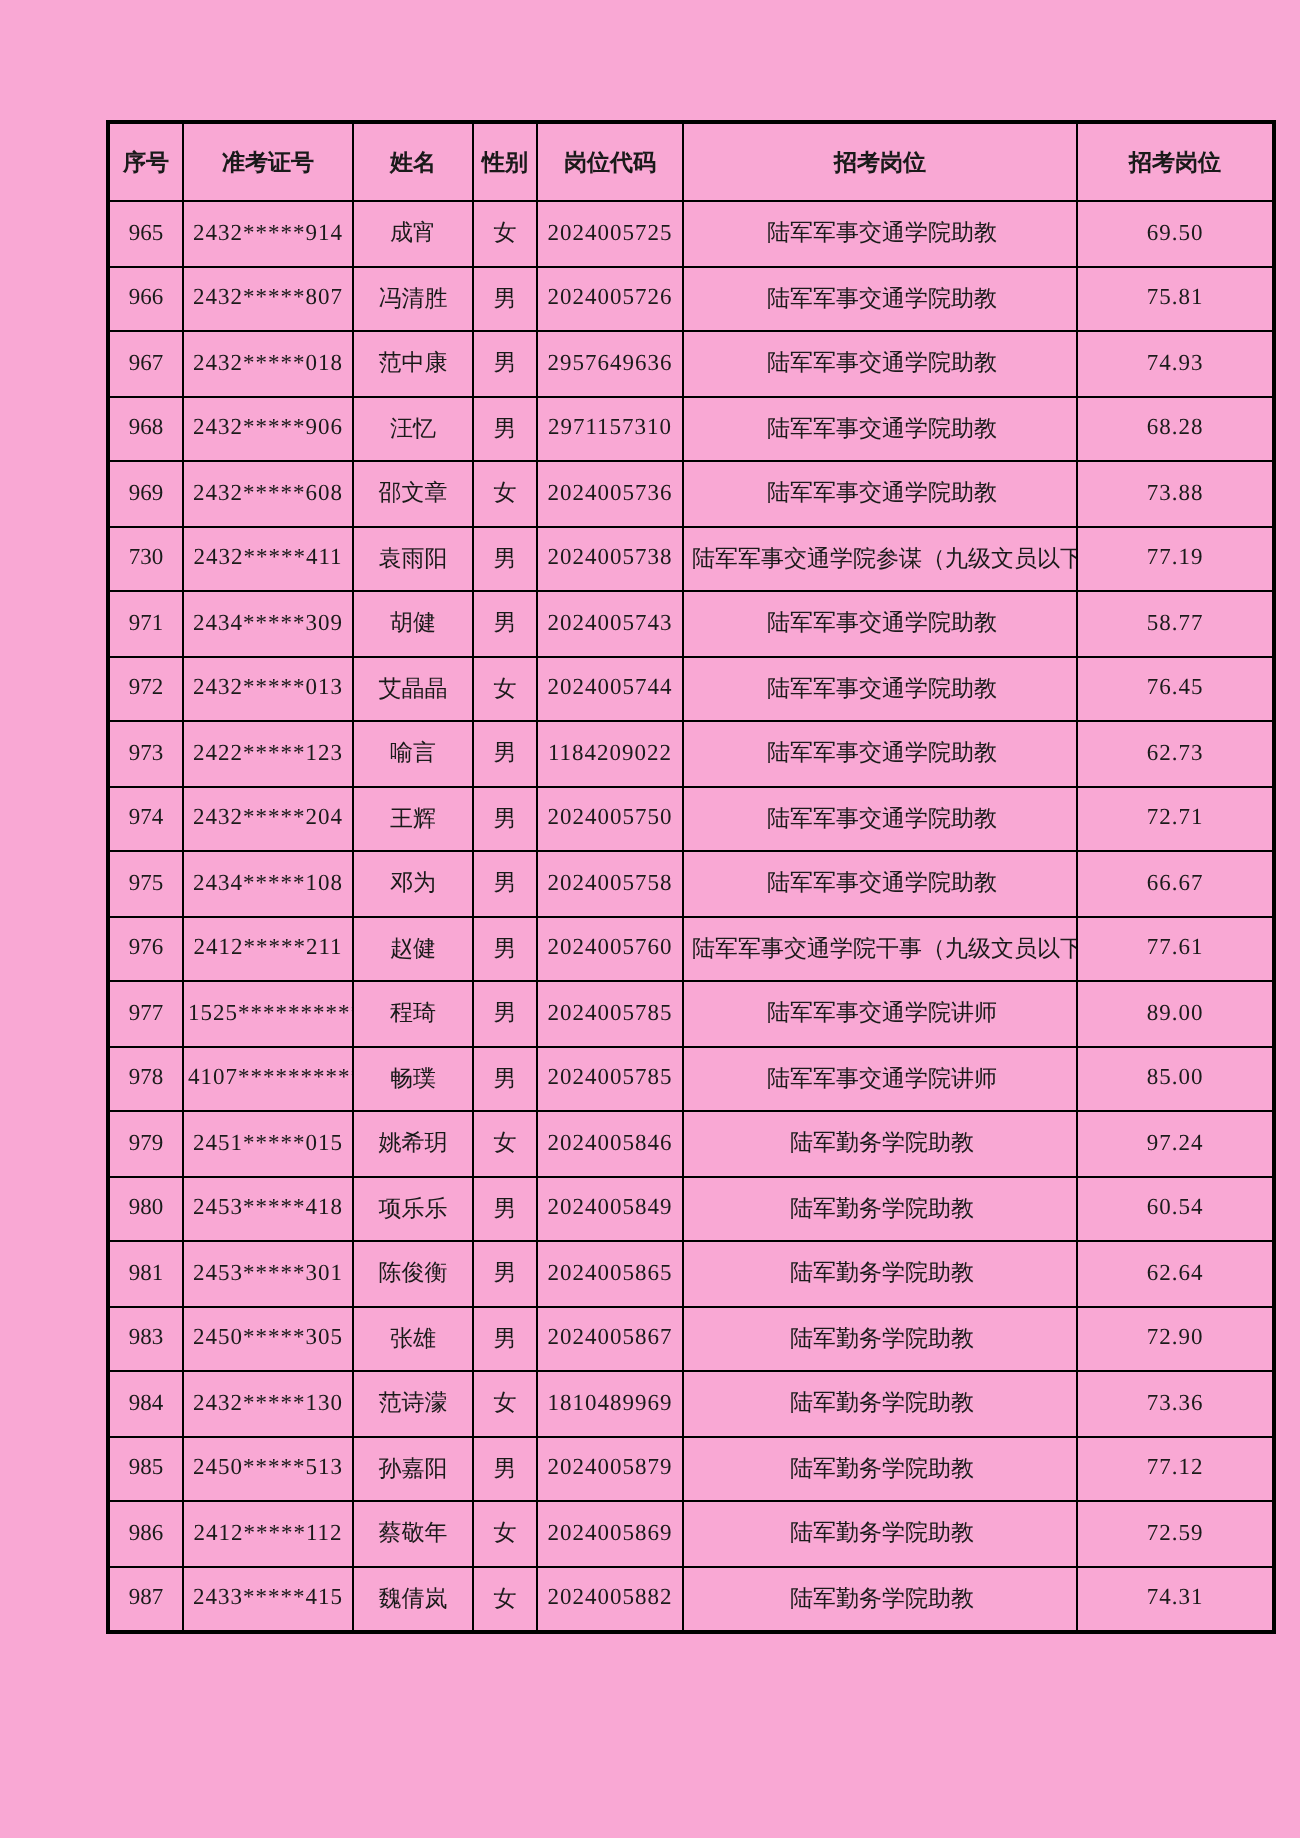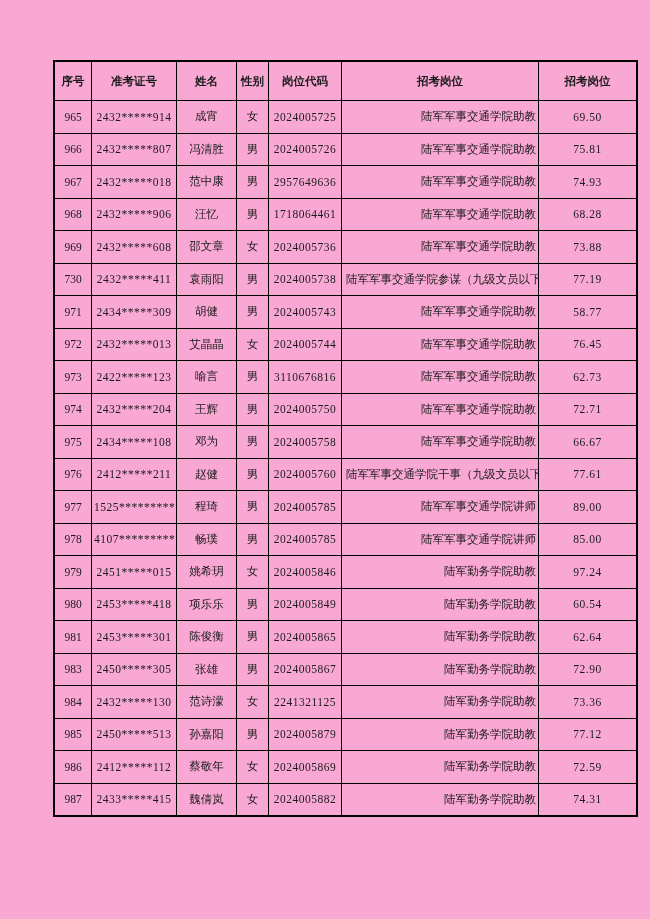--- a/index.html
+++ b/index.html
@@ -51,21 +51,21 @@
   
   .c0 { width: 32px; }
   .c1 { width: 80px; margin-left: 37px; }
   .c2 { width: 55px; }
   .c3 { width: 27px; }
   .c4 { width: 68px; }
   .c5 { width: 192px; }
   .c6 { width: 93px; }
   
   .score-table tbody td.c5 {
-    text-align: right;
+    text-align: center;
     padding-left: 4px;
   }
   
   .score-table td.c1,
   .score-table td.c4,
   .score-table td.c6 {
     letter-spacing: 0.5px;
   }
 </style>
 </head>
@@ -110,21 +110,21 @@
           <td class="c3">男</td>
           <td class="c4">2957649636</td>
           <td class="c5">陆军军事交通学院助教</td>
           <td class="c6">74.93</td>
         </tr>
         <tr>
           <td class="c0">968</td>
           <td class="c1">2432*****906</td>
           <td class="c2">汪忆</td>
           <td class="c3">男</td>
-          <td class="c4">1718064461</td>
+          <td class="c4">2971157310</td>
           <td class="c5">陆军军事交通学院助教</td>
           <td class="c6">68.28</td>
         </tr>
         <tr>
           <td class="c0">969</td>
           <td class="c1">2432*****608</td>
           <td class="c2">邵文章</td>
           <td class="c3">女</td>
           <td class="c4">2024005736</td>
           <td class="c5">陆军军事交通学院助教</td>
@@ -155,21 +155,21 @@
           <td class="c3">女</td>
           <td class="c4">2024005744</td>
           <td class="c5">陆军军事交通学院助教</td>
           <td class="c6">76.45</td>
         </tr>
         <tr>
           <td class="c0">973</td>
           <td class="c1">2422*****123</td>
           <td class="c2">喻言</td>
           <td class="c3">男</td>
-          <td class="c4">3110676816</td>
+          <td class="c4">1184209022</td>
           <td class="c5">陆军军事交通学院助教</td>
           <td class="c6">62.73</td>
         </tr>
         <tr>
           <td class="c0">974</td>
           <td class="c1">2432*****204</td>
           <td class="c2">王辉</td>
           <td class="c3">男</td>
           <td class="c4">2024005750</td>
           <td class="c5">陆军军事交通学院助教</td>
@@ -245,21 +245,21 @@
           <td class="c3">男</td>
           <td class="c4">2024005867</td>
           <td class="c5">陆军勤务学院助教</td>
           <td class="c6">72.90</td>
         </tr>
         <tr>
           <td class="c0">984</td>
           <td class="c1">2432*****130</td>
           <td class="c2">范诗濛</td>
           <td class="c3">女</td>
-          <td class="c4">2241321125</td>
+          <td class="c4">1810489969</td>
           <td class="c5">陆军勤务学院助教</td>
           <td class="c6">73.36</td>
         </tr>
         <tr>
           <td class="c0">985</td>
           <td class="c1">2450*****513</td>
           <td class="c2">孙嘉阳</td>
           <td class="c3">男</td>
           <td class="c4">2024005879</td>
           <td class="c5">陆军勤务学院助教</td>

